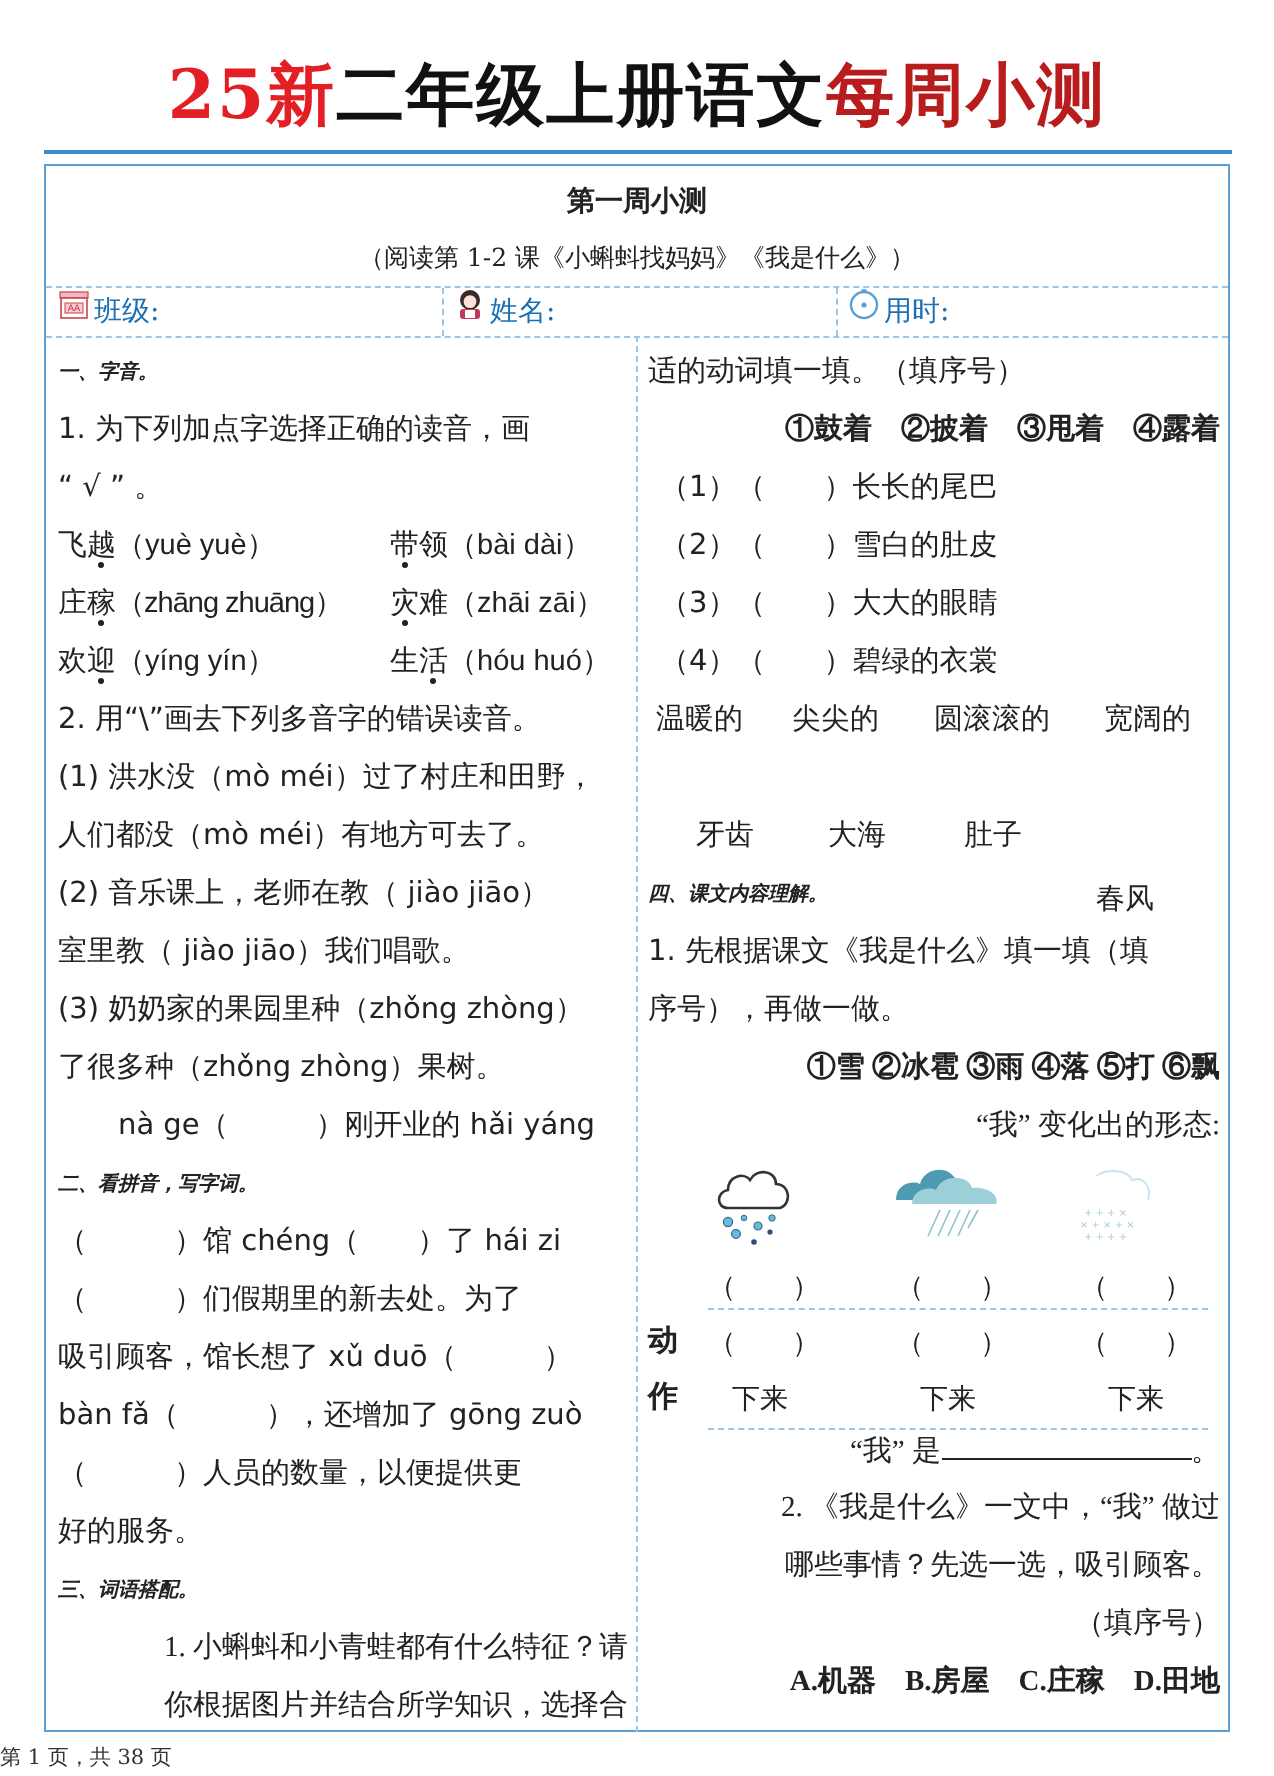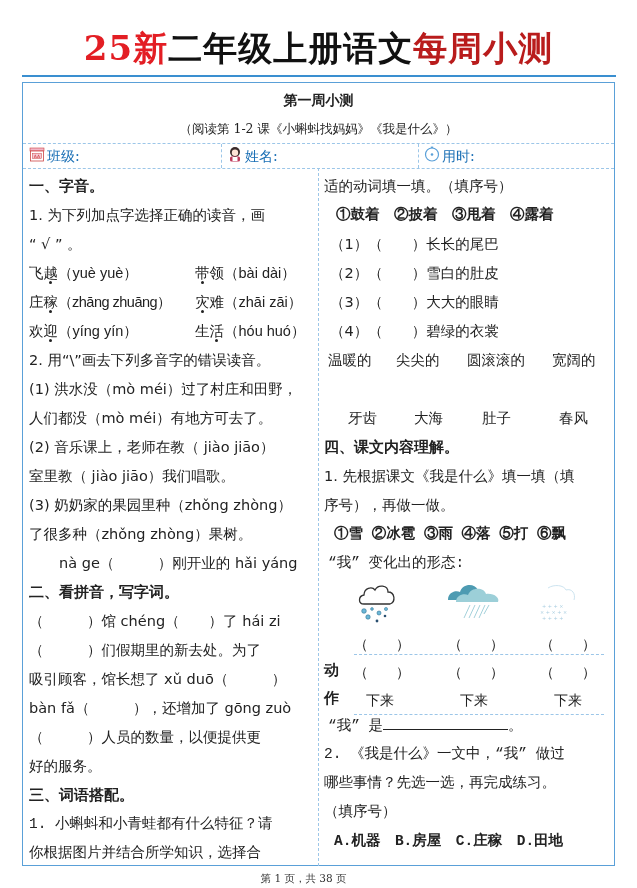--- a/index.html
+++ b/index.html
@@ -25,34 +25,34 @@
                color:#1a6fb5; font-family:"DejaVu Serif", serif; }
   .info-cell .ic { display:inline-block; vertical-align:middle; margin-right:2px; }
   .info-div { position:absolute; top:0; width:0; height:24px; border-left:1px dashed #9cc6e8; }
 
   .col-div { position:absolute; left:318px; top:168px; height:698px; border-left:1px dashed #9cc6e8; }
 
   .col { position:absolute; top:172px; font-size:14.5px; line-height:29px; }
   .col.left { left:29px; width:285px; }
   .col.right { left:324px; width:286px; }
   .line { white-space:nowrap; height:29px; }
-  .h { font-weight:bold; font-size:15px; }
-  .serif { font-family:Liberation Mono, monospace; }
+  .h { font-weight:bold; font-size:10px;font-style:italic; }
+  .serif { font-family:Liberation Serif, serif;text-align:right; }
   .dot { position:relative; }
   .dot::after { content:""; position:absolute; left:50%; bottom:-3px; width:3px; height:3px;
                 margin-left:-1.5px; background:#222; border-radius:50%; }
   .py { font-family:"Liberation Sans", sans-serif; }
 
   .weather { position:relative; height:110px; }
   .w-ico { position:absolute; top:4px; }
   .w-par { position:absolute; font-size:14px; font-family:"DejaVu Serif", serif; }
   .w-rule { position:absolute; left:30px; width:250px; border-top:1px dashed #9cc6e8; }
   .act-label { position:absolute; font-weight:bold; font-size:15px; }
 
-  .footer { position:absolute; top:872px; left:0; width:607px; text-align:center;
+  .footer { position:absolute; top:872px; left:0; width:607px; text-align:left;
             font-size:10.5px; color:#333; font-family:"DejaVu Serif", serif; }
   .blank { display:inline-block; width:125px; border-bottom:1px solid #222; height:18px; vertical-align:baseline; }
 </style>
 </head>
 <body>
 
 <div class="title">
   <span class="red">25新</span><span class="black">二年级上册语文</span><span class="blue">每周小测</span>
 </div>
 <div class="title-rule"></div>
@@ -146,21 +146,21 @@
     <span style="position:absolute;left:4px;">温暖的</span>
     <span style="position:absolute;left:72px;">尖尖的</span>
     <span style="position:absolute;left:143px;">圆滚滚的</span>
     <span style="position:absolute;left:228px;">宽阔的</span>
   </div>
   <div class="line"></div>
   <div class="line" style="position:relative;">
     <span style="position:absolute;left:24px;">牙齿</span>
     <span style="position:absolute;left:90px;">大海</span>
     <span style="position:absolute;left:158px;">肚子</span>
-    <span style="position:absolute;left:235px;">春风</span>
+    <span style="position:absolute;left:224px;margin-top:32px;">春风</span>
   </div>
 
   <div class="line h">四、课文内容理解。</div>
   <div class="line">1. 先根据课文《我是什么》填一填（填</div>
   <div class="line">序号），再做一做。</div>
   <div class="line serif" style="padding-left:10px;font-weight:bold;">①雪 ②冰雹 ③雨 ④落 ⑤打 ⑥飘</div>
   <div class="line serif" style="padding-left:4px;">“我” 变化出的形态:</div>
 
   <div class="weather" style="height:145px;">
     <span class="w-ico" style="left:32px;">
@@ -210,18 +210,18 @@
     <span class="w-par" style="left:42px;top:108px;">下来</span>
     <span class="w-par" style="left:136px;top:108px;">下来</span>
     <span class="w-par" style="left:230px;top:108px;">下来</span>
     <div class="w-rule" style="top:136px;"></div>
   </div>
 
   <div class="line serif" style="padding-left:4px;margin-top:-12px;">
     <span>“我” 是</span><span class="blank"></span><span>。</span>
   </div>
   <div class="line serif">2. 《我是什么》一文中，“我” 做过</div>
-  <div class="line serif">哪些事情？先选一选，再完成练习。</div>
+  <div class="line serif">哪些事情？先选一选，吸引顾客。</div>
   <div class="line serif">（填序号）</div>
   <div class="line serif" style="padding-left:10px;font-weight:bold;">A.机器　B.房屋　C.庄稼　D.田地</div>
 </div>
 
 <div class="footer">第 1 页，共 38 页</div>
 
 </body></html>

